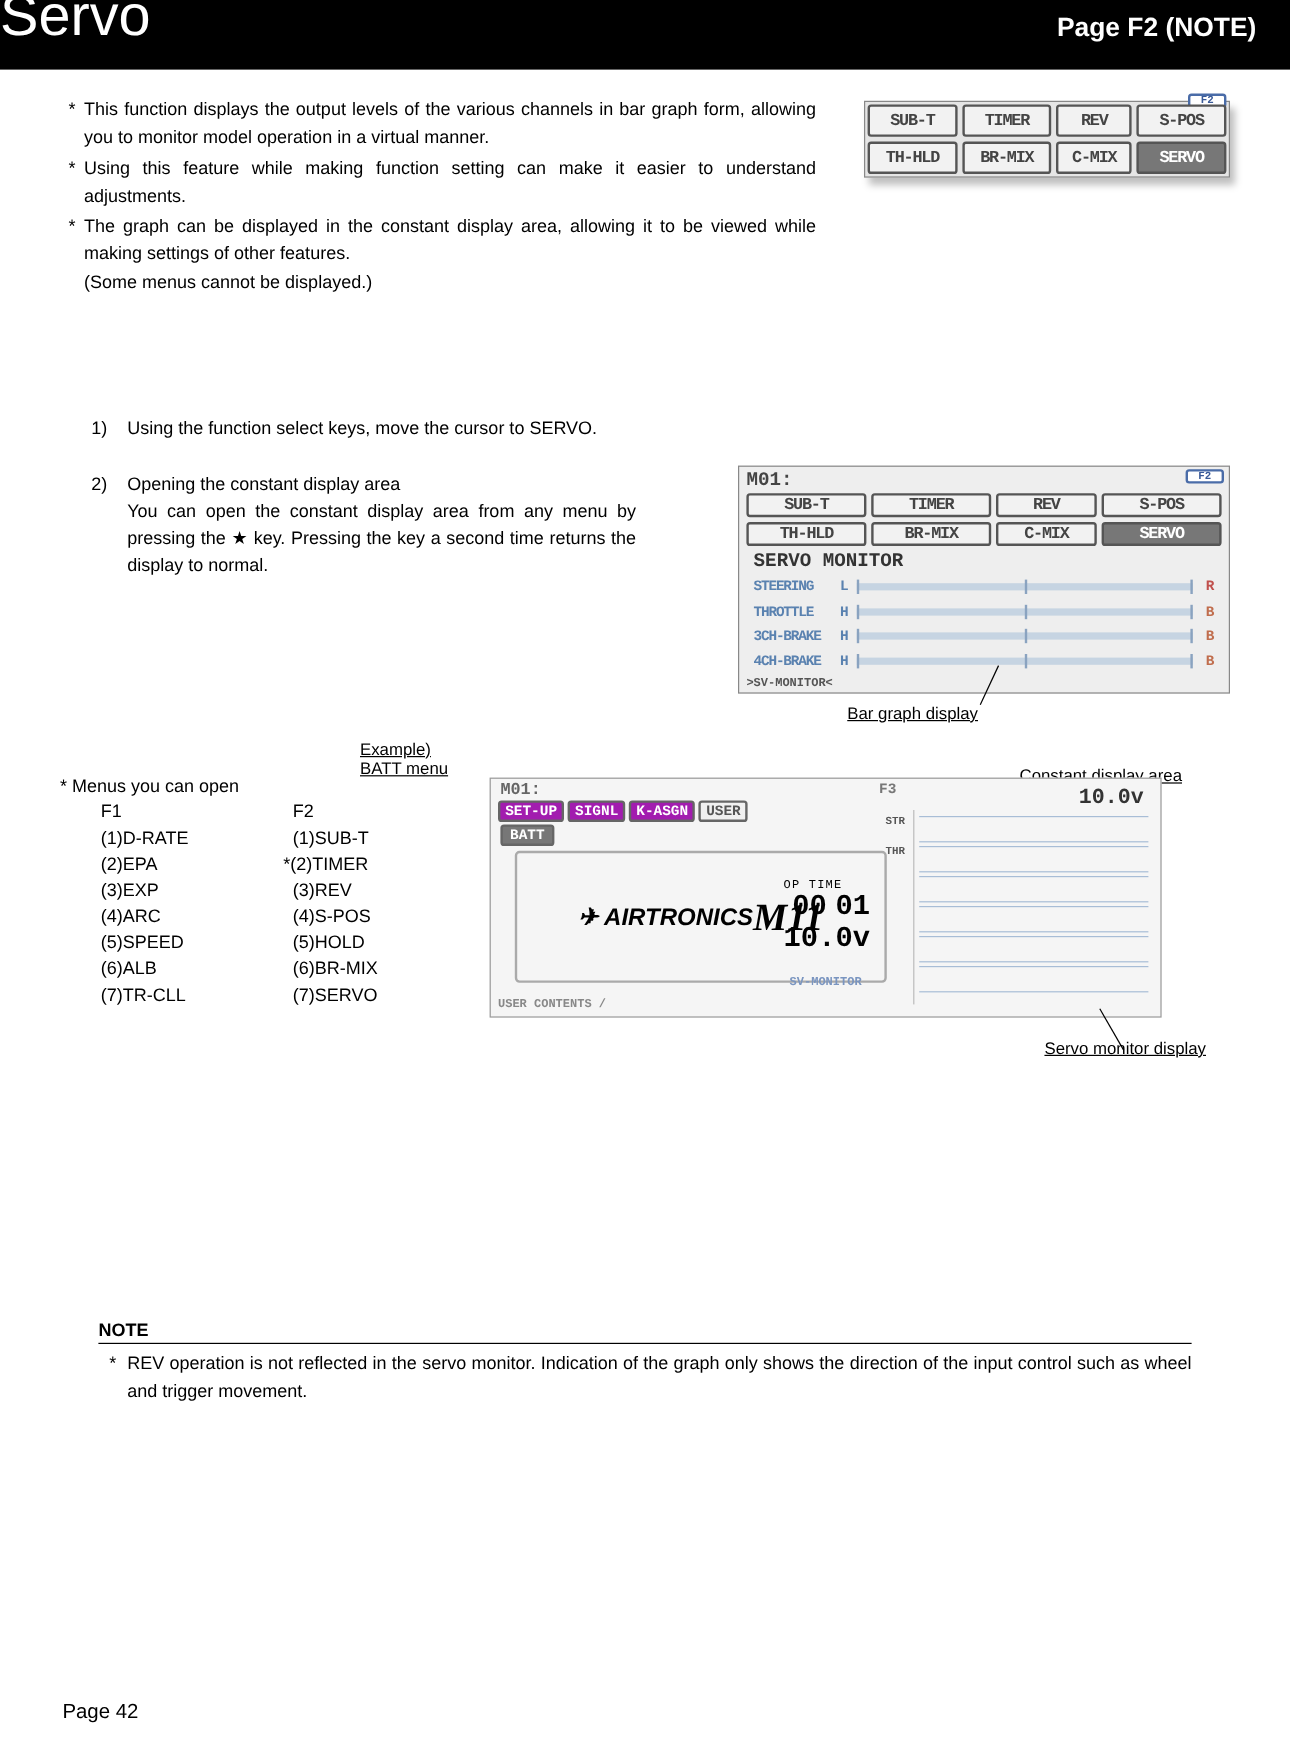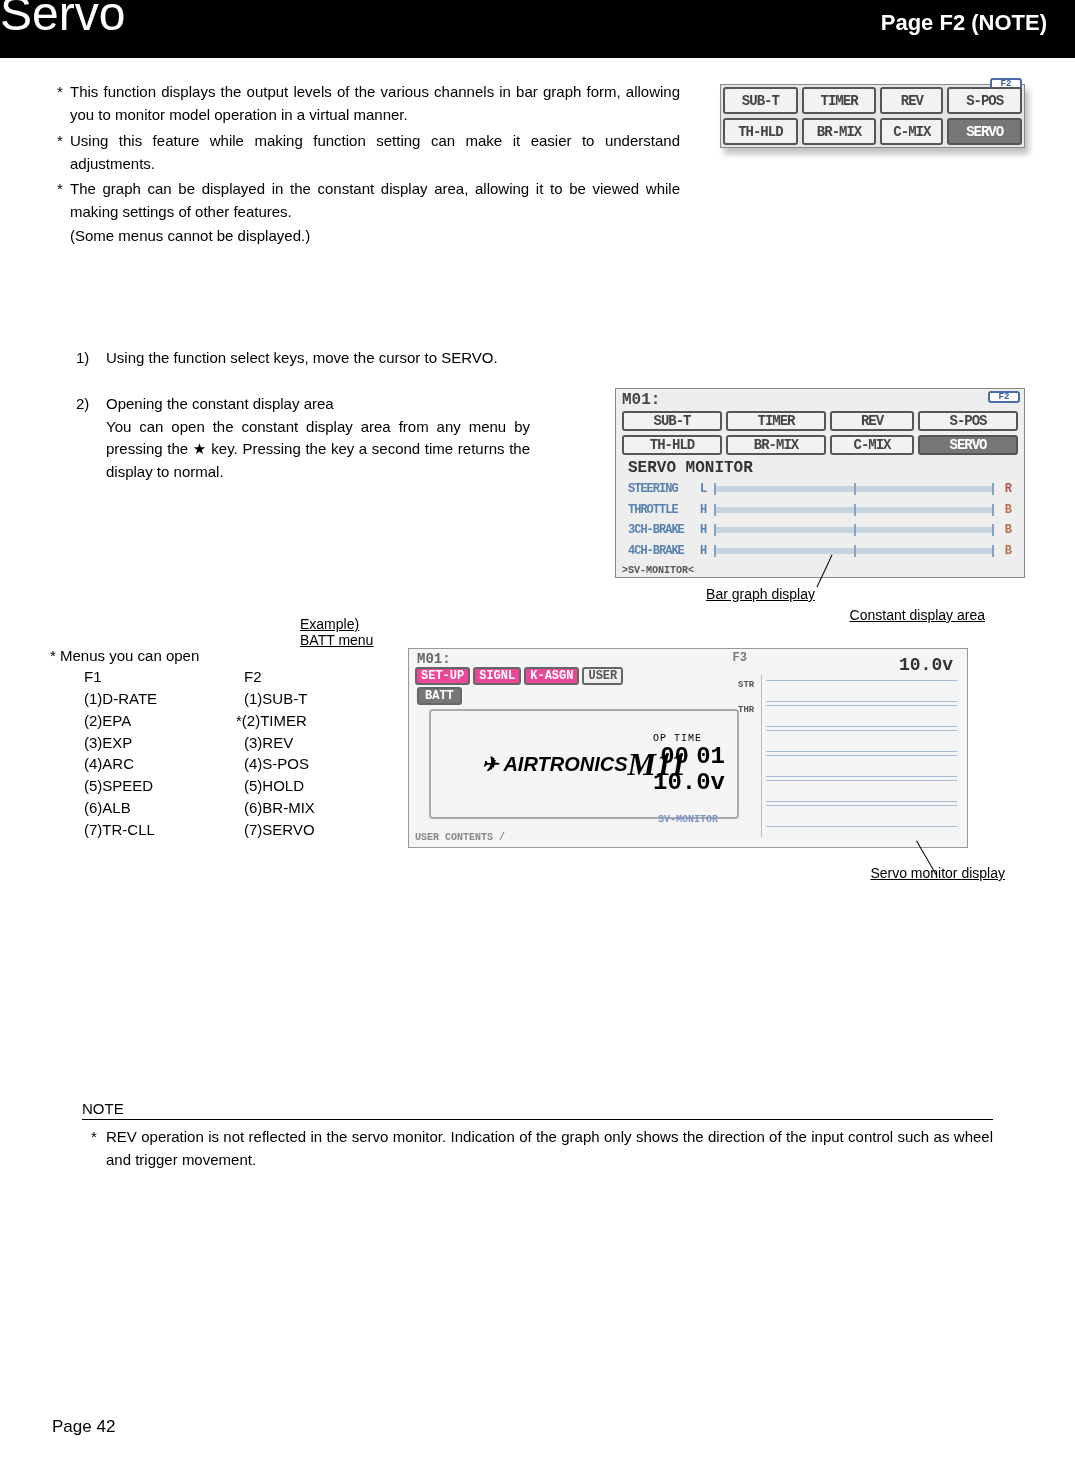--- a/index.html
+++ b/index.html
@@ -57,39 +57,39 @@
 
   .menus-block { margin-top: 140px; font-size: 15px; }
   .menus-block .hdr { }
   .menus-table { display: grid; grid-template-columns: 160px 160px; margin-left: 34px; margin-top: 2px; }
   .menus-table div { line-height: 1.45; }
 
   .graph-note { margin-left: 210px; font-size: 15px; margin-top: 2px; }
 
   .example-lcd { position: absolute; left: 408px; top: 590px; width: 560px; height: 200px; border: 1px solid #999; background: #f5f5f5; }
   .ex-tabs { position: absolute; top: 18px; left: 6px; display: flex; gap: 3px; }
-  .ex-tab { border: 2px solid #666; border-radius: 3px; font: 700 12px "Courier New", monospace; padding: 0 4px; background: #ec4899; color: #fff; }
+  .ex-tab { border: 2px solid #666; border-radius: 3px; font: 700 12px "Courier New", monospace; padding: 0 4px; background: #a21caf; color: #fff; }
   .ex-tab.plain { background: #f0f0f0; color: #555; }
   .ex-mlabel { position: absolute; top: 2px; left: 8px; font: 700 14px "Courier New", monospace; color: #666; }
   .ex-fz { position: absolute; top: 2px; right: 220px; font: 700 12px "Courier New", monospace; color: #777; }
   .ex-batt { position: absolute; top: 38px; left: 8px; border: 2px solid #666; border-radius: 3px; background: #777; color: #fff; font: 700 12px "Courier New", monospace; padding: 0 6px; }
   .airtronics { position: absolute; top: 60px; left: 20px; width: 310px; height: 110px; border: 2px solid #aaa; border-radius: 4px; display: flex; flex-direction: row; align-items: center; justify-content: center; }
   .airtronics .logo { font: italic 900 20px Arial; letter-spacing: 0px; }
   .airtronics .m11 { font: italic 900 32px "Times New Roman", serif; }
   .airtronics .nums { position: absolute; right: 12px; top: 22px; text-align: right; font: 700 24px "Courier New", monospace; line-height: 1.1; }
   .airtronics .nums .small { font-size: 10px; font-weight: 400; letter-spacing: 1px; display: block; text-align: left; }
   .ex-footer { position: absolute; bottom: 4px; left: 6px; font: 700 10px "Courier New", monospace; color: #888; }
   .ex-mid { position: absolute; bottom: 22px; left: 50%; transform: translateX(-50%); font: 700 10px "Courier New", monospace; color: #7a95c0; }
   .ex-volt { position: absolute; top: 6px; right: 14px; font: 700 18px "Courier New", monospace; color: #333; }
   .ex-right-panel { position: absolute; top: 26px; right: 6px; bottom: 10px; width: 200px; border-left: 1px solid #bbb; padding: 2px 4px; }
   .ex-right-panel .mini { height: 22px; border-top: 1px solid #a8bdd6; border-bottom: 1px solid #a8bdd6; margin: 3px 0; position: relative; }
   .ex-right-panel .lab { position: absolute; top: -1px; left: -28px; font: 700 9px "Courier New", monospace; color: #555; }
 
   .note-block { margin-top: 260px; padding: 0 32px; }
-  .note-hdr { font-size: 15px; font-weight: 400; border-bottom: 1.5px solid #000; padding-bottom: 2px; margin-bottom: 6px; }
+  .note-hdr { font-size: 15px; font-weight: 700; border-bottom: 1.5px solid #000; padding-bottom: 2px; margin-bottom: 6px; }
   .note-body { font-size: 15px; line-height: 1.5; display: flex; }
   .note-body .mk { width: 24px; flex: 0 0 24px; text-align: center; }
   .note-body .tx { flex: 1; text-align: justify; }
 
   .page-num { position: absolute; left: 52px; bottom: 30px; font-size: 17px; }
 </style>
 </head>
 <body>
 
 <div class="page">
@@ -198,21 +198,21 @@
             <div class="bar-track">
               <div class="bar-mid"></div>
             </div>
             <span class="bar-ch b">B</span>
           </div>
       </div>
       <div class="tiny">&gt;SV-MONITOR&lt;</div>
     </div>
     <div class="leader" style="right:250px; top:495px; height:36px; transform: rotate(25deg);"></div>
     <div class="caption" style="right:260px; top:528px">Bar graph display</div>
-    <div class="caption" style="right:90px; top:549px">Constant display area</div>
+    <div class="caption" style="right:90px; top:580px">Constant display area</div>
 
     <div class="caption" style="left:300px; top:558px">
       <span>Example)</span><br><span>BATT menu</span>
     </div>
 
     <div class="example-lcd">
       <div class="ex-mlabel">M01:</div>
       <div class="ex-fz">F3</div>
       <div class="ex-volt">10.0v</div>
       <div class="ex-tabs">

